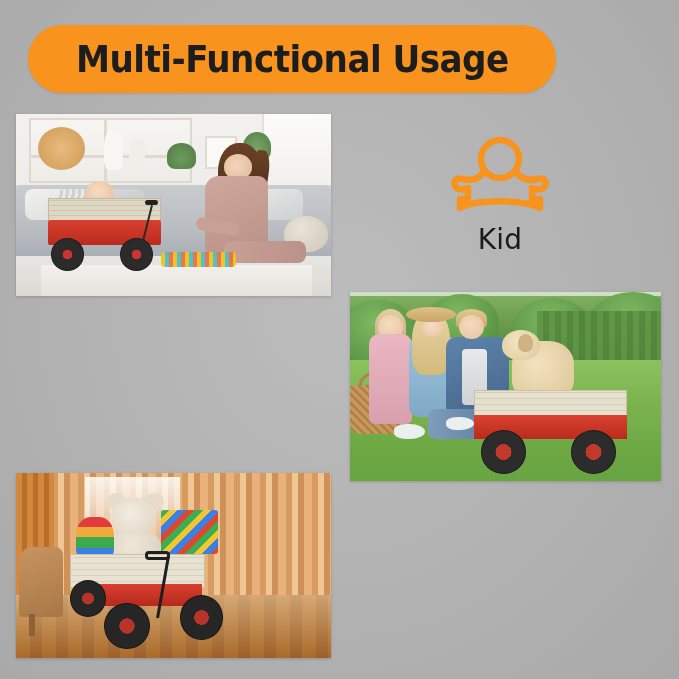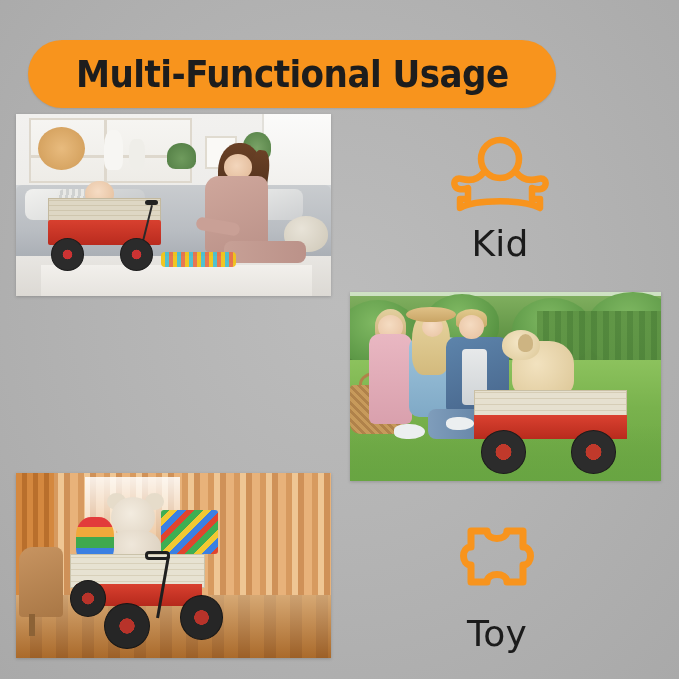--- a/index.html
+++ b/index.html
@@ -17,21 +17,21 @@
     position: relative;
     width: 679px;
     height: 679px;
     background: radial-gradient(ellipse at 50% 45%, #bcbcbc 0%, #b4b4b4 45%, #a9a9a9 100%);
   }
 
   
   #title-banner {
     position: absolute;
     left: 28px;
-    top: 40px;
+    top: 25px;
     width: 528px;
     height: 68px;
     background: #f8941d;
     border-radius: 34px;
     display: flex;
     align-items: center;
     justify-content: center;
     box-shadow: 0 1px 2px rgba(0,0,0,0.10);
   }
   #title-text {
@@ -392,21 +392,21 @@
     flex-direction: column;
     align-items: center;
   }
   .feature .icon-wrap {
     display: block;
     line-height: 0;
   }
   .feature .feature-label {
     margin-top: 10px;
     font-family: "DejaVu Sans", "Liberation Sans", sans-serif;
-    font-size: 36px;
+    font-size: 28px;
     line-height: 1;
     color: #1b1b1b;
     letter-spacing: 0.2px;
   }
   #feature-kid { left: 435px; top: 136px; width: 130px; }
   #feature-pet { left: 90px; top: 333px; width: 130px; }
   #feature-toy { left: 432px; top: 524px; width: 130px; }
 </style>
 </head>
 <body>
@@ -537,34 +537,14 @@
                  L 84 52
                  C 89 54, 95 54, 97 50
                  C 99 45, 96 41.5, 90 43
                  C 82 45, 74 44, 68 36"></path>
       </svg>
     </span>
     <div class="feature-label">Kid</div>
   </div>
 
 
-  <div class="feature" id="feature-toy">
-    <span class="icon-wrap">
-      <svg width="102" height="82" viewBox="0 0 102 82" fill="none" stroke="#f8941d" stroke-width="7" stroke-linejoin="round" stroke-linecap="round">
-        <path d="M25 7
-                 L 41 7
-                 C 41 17, 61 17, 61 7
-                 L 77 7
-                 L 77 23
-                 C 87 23, 87 41, 77 41
-                 L 77 58
-                 L 61 58
-                 C 61 48, 41 48, 41 58
-                 L 25 58
-                 L 25 41
-                 C 15 41, 15 23, 25 23
-                 Z"></path>
-      </svg>
-    </span>
-    <div class="feature-label">Toy</div>
-  </div>
 
 </div>
 
 </body></html>

